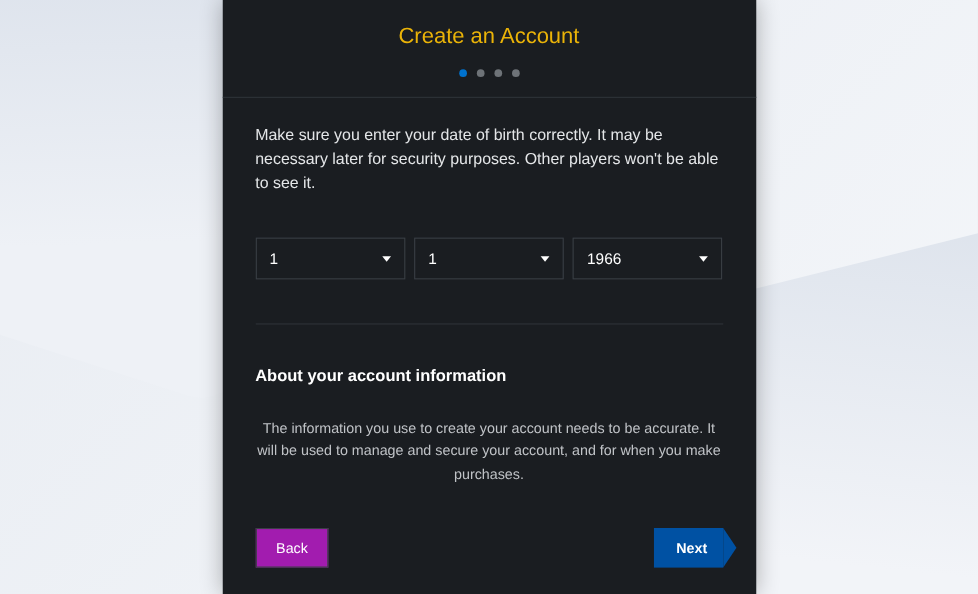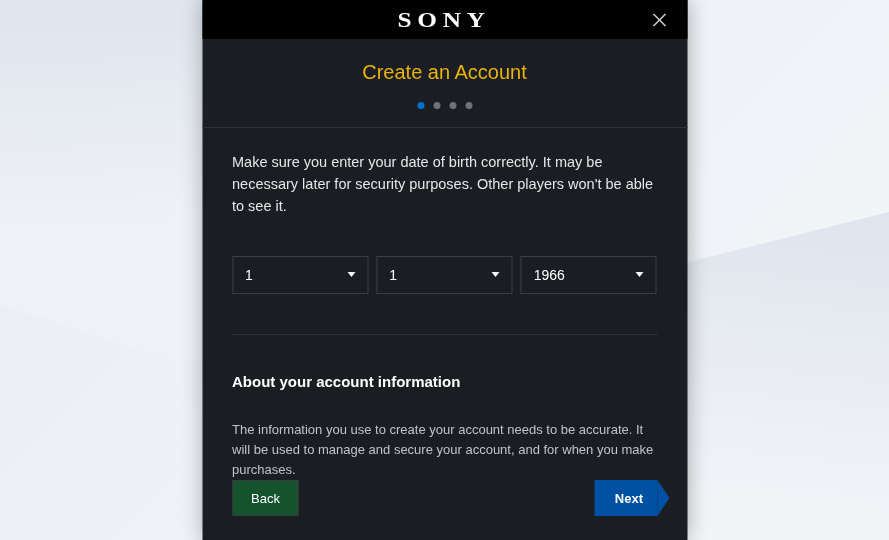--- a/index.html
+++ b/index.html
@@ -137,32 +137,33 @@
       color: #fff;
       font-size: 15px;
       font-weight: 700;
       margin-top: 22px;
     }
     .subdesc {
       color: #c0c3c7;
       font-size: 13px;
       line-height: 1.55;
       margin-top: 14px;
+      text-align: center;
     }
     .footer {
       display: flex;
       justify-content: space-between;
       align-items: center;
       padding: 0 30px 24px;
       margin-top: auto;
     }
     .btn-back {
       height: 36px;
       padding: 0 18px;
-      background: #14532d;
+      background: #a21caf;
       border: 1px solid #3a3f45;
       color: #fff;
       font-size: 13px;
       cursor: pointer;
       display: flex;
       align-items: center;
     }
     .btn-next {
       height: 36px;
       background: #0051a3;
@@ -187,29 +188,20 @@
       border-bottom: 18px solid transparent;
       border-left: 12px solid #0051a3;
     }
   </style>
 </head>
 <body>
 
 <div class="bg"></div>
 
 <div class="modal">
-  <div class="modal-header">
-    <div class="logo">SONY</div>
-    <div class="close-btn">
-      <svg viewBox="0 0 16 16">
-          <line x1="2" y1="2" x2="14" y2="14"></line>
-          <line x1="14" y1="2" x2="2" y2="14"></line>
-        </svg>
-    </div>
-  </div>
 
   <div class="title-area">
     <div class="page-title">Create an Account</div>
     <div class="dots">
       <div class="dot active"></div>
       <div class="dot"></div>
       <div class="dot"></div>
       <div class="dot"></div>
     </div>
   </div>

